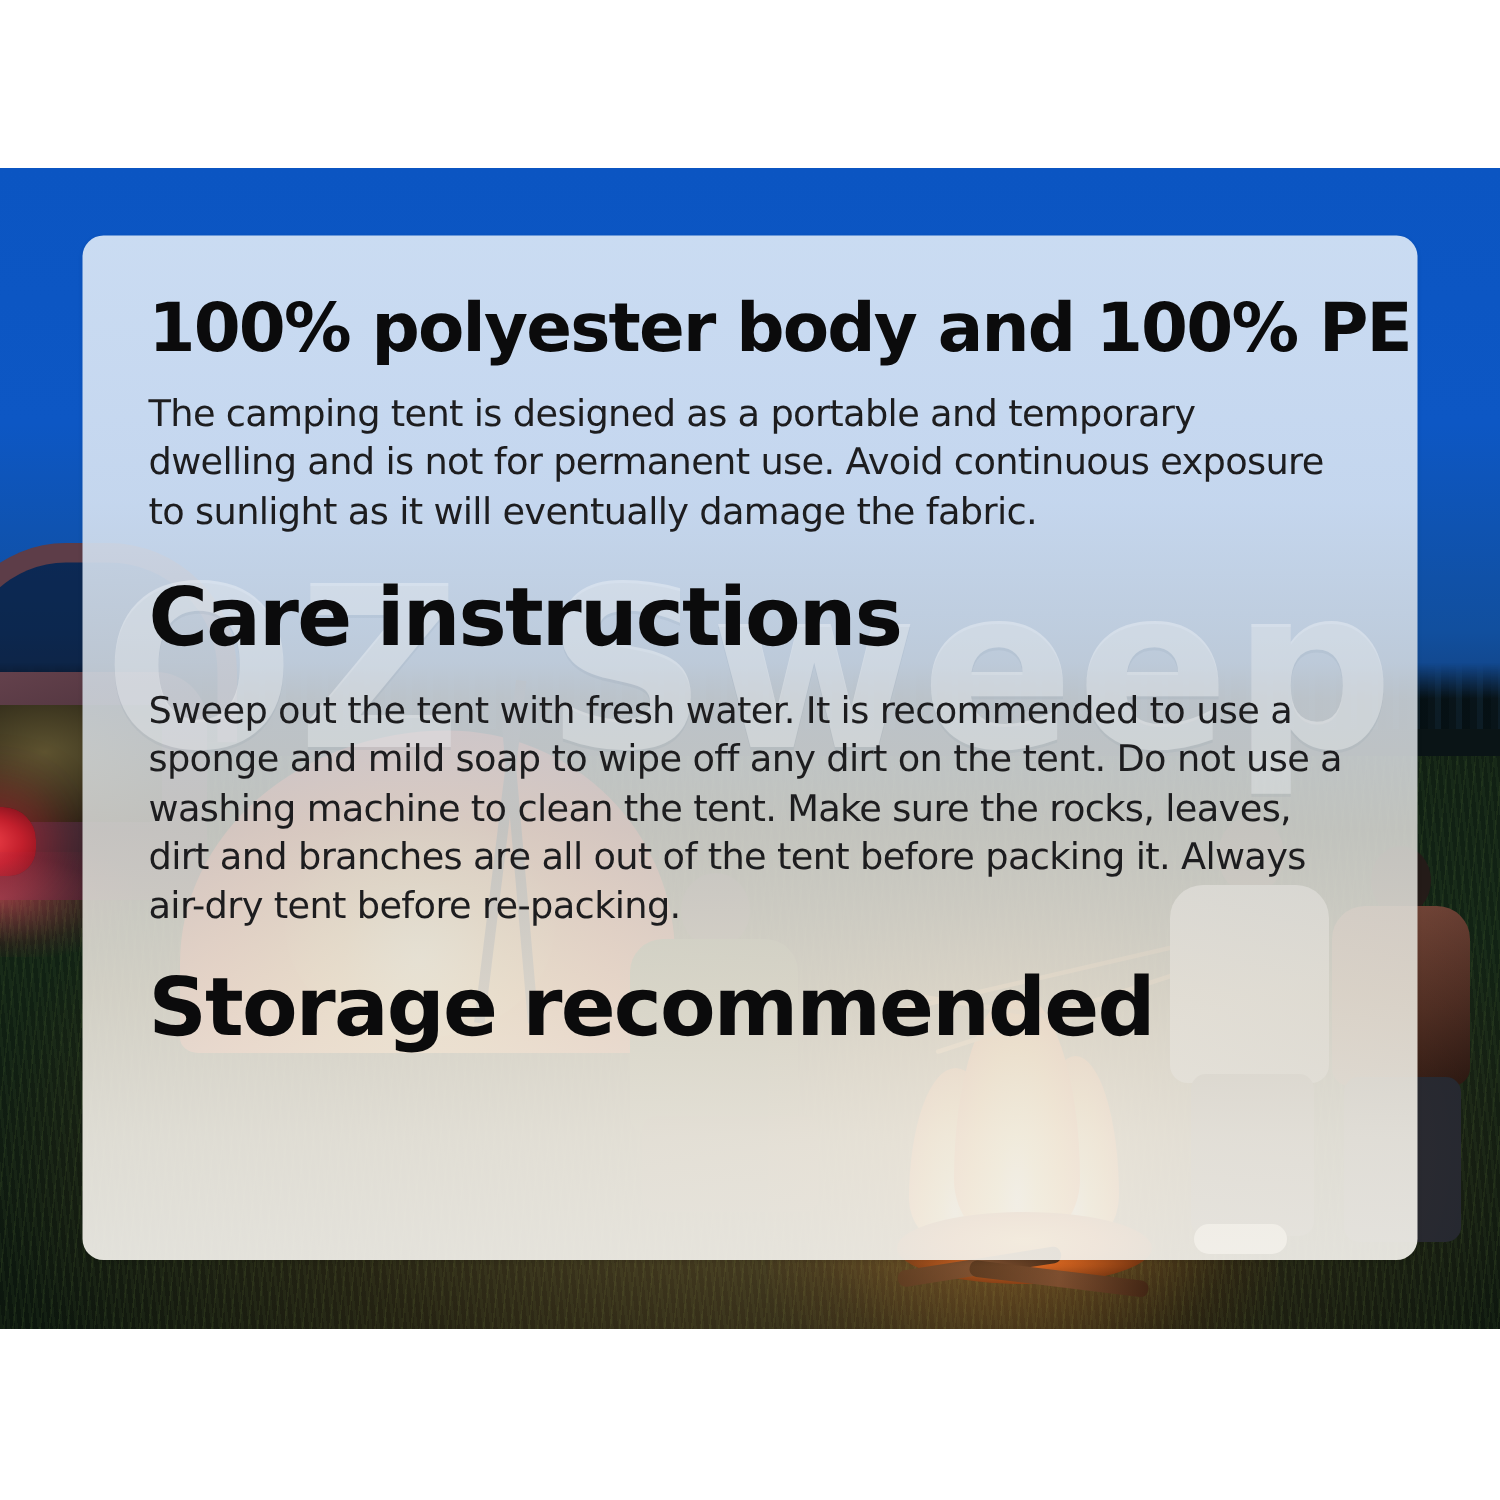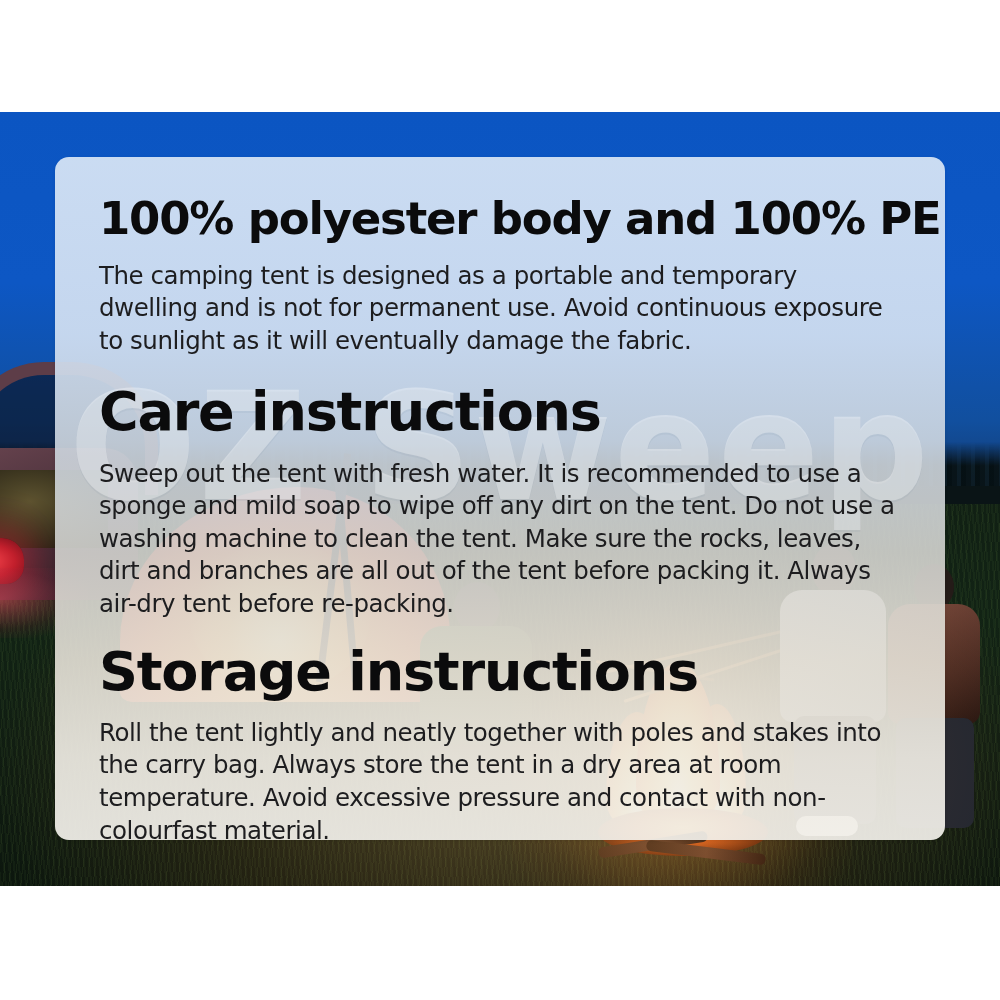--- a/index.html
+++ b/index.html
@@ -421,19 +421,18 @@
       <h1 class="section-heading">100% polyester body and 100% PE floor</h1>
       <p class="section-body">The camping tent is designed as a portable and temporary dwelling and is not for permanent use. Avoid continuous exposure to sunlight as it will eventually damage the fabric.</p>
 
       <div class="block-gap-lg"></div>
 
       <h2 class="section-heading">Care instructions</h2>
       <p class="section-body">Sweep out the tent with fresh water. It is recommended to use a sponge and mild soap to wipe off any dirt on the tent. Do not use a washing machine to clean the tent. Make sure the rocks, leaves, dirt and branches are all out of the tent before packing it. Always air-dry tent before re-packing.</p>
 
       <div class="block-gap-md"></div>
 
-      <h2 class="section-heading">Storage instructions</h2>
-      <p class="section-body">Roll the tent lightly and neatly together with poles and stakes into the carry bag. Always store the tent in a dry area at room temperature. Avoid excessive pressure and contact with non-colourfast material.</p>
+      <h2 class="section-heading">Storage recommended</h2>
 
     </div>
   </div>
 
 </div>
 
 </body></html>

